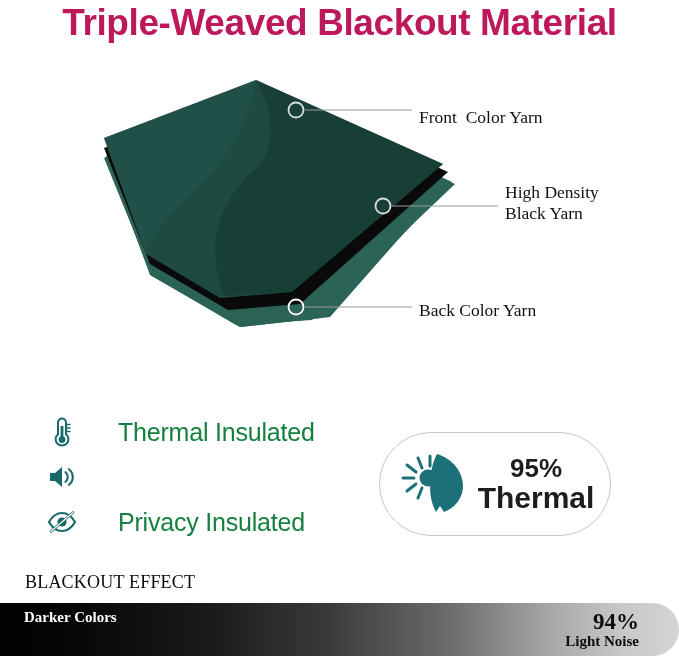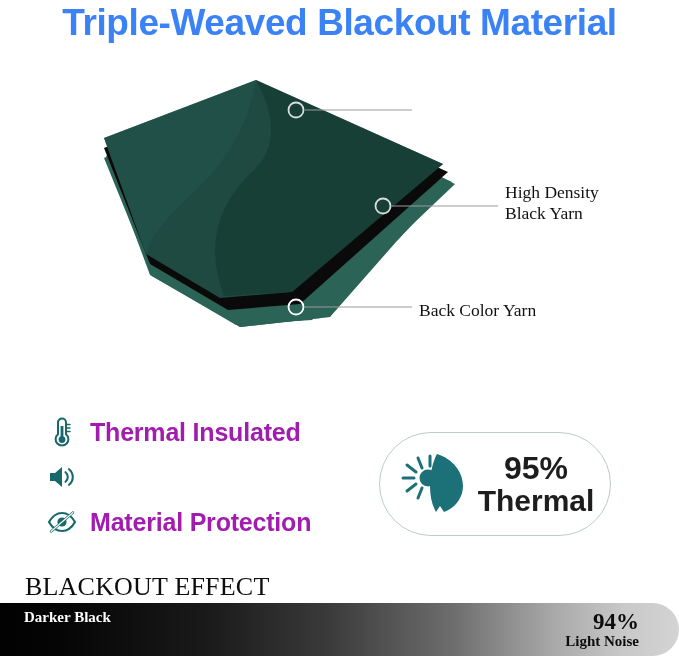--- a/index.html
+++ b/index.html
@@ -20,21 +20,21 @@
   #title {
     position: absolute;
     left: 0;
     top: 2px;
     width: 679px;
     text-align: center;
     font-family: "Liberation Sans", sans-serif;
     font-weight: bold;
     font-size: 37px;
     letter-spacing: -0.4px;
-    color: #3b82f6;
+    color: #be185d;
     white-space: nowrap;
   }
 
   
   #diagram {
     position: absolute;
     left: 0;
     top: 72px;
     width: 679px;
     height: 290px;
@@ -70,25 +70,26 @@
     width: 30px;
     height: 32px;
     display: flex;
     align-items: center;
     justify-content: center;
     margin-right: 13px;
     flex: 0 0 auto;
   }
   .feature-label {
     font-family: "Liberation Sans", sans-serif;
-    font-weight: bold;
+    font-weight: normal;
     font-size: 25px;
-    color: #a21caf;
+    color: #15803d;
     letter-spacing: -0.2px;
     white-space: nowrap;
+    margin-left: 28px;
   }
 
   
   #badge {
     position: absolute;
     left: 379px;
     top: 432px;
     width: 232px;
     height: 104px;
     border: 1.6px solid #bacdcb;
@@ -109,30 +110,30 @@
   }
   #badge-text {
     flex: 1 1 auto;
     text-align: center;
     font-family: "Liberation Sans", sans-serif;
     font-weight: bold;
     color: #1d1d1d;
     line-height: 1.08;
     padding-right: 8px;
   }
-  #badge-percent { font-size: 32px; display: block; }
+  #badge-percent { font-size: 26px; display: block; }
   #badge-word { font-size: 30px; display: block; }
 
   
   #effect-heading {
     position: absolute;
     left: 25px;
     top: 572px;
     font-family: "Liberation Serif", serif;
-    font-size: 26px;
+    font-size: 18px;
     color: #0d0d0d;
     letter-spacing: 0.2px;
     white-space: nowrap;
   }
   #gradient-bar {
     position: absolute;
     left: -24px;
     top: 603px;
     width: 703px;
     height: 53px;
@@ -205,20 +206,21 @@
       </g>
       <circle cx="383" cy="134" r="7.5" fill="none" stroke="#d9dddd" stroke-width="1.8"></circle>
 
       <g stroke="#9a9a9a" stroke-width="1.1" fill="none">
         <line x1="305" y1="235" x2="412" y2="235"></line>
       </g>
       <circle cx="296" cy="235" r="7.5" fill="none" stroke="#ffffff" stroke-width="1.8"></circle>
     </svg>
   </div>
 
+  <div class="callout-text" id="callout-front">Front  Color Yarn</div>
   <div class="callout-text" id="callout-back">Back Color Yarn</div>
   <div class="callout-text" id="callout-high">High Density
 Black Yarn</div>
 
   <div id="features">
 
     <div class="feature-row">
       <span class="feature-icon">
         <svg width="22" height="30" viewBox="0 0 22 30" xmlns="http://www.w3.org/2000/svg">
           <path d="M11 1.5 a4 4 0 0 1 4 4 V17.2 a6.4 6.4 0 1 1 -8 0 V5.5 a4 4 0 0 1 4 -4 z" fill="none" stroke="#19696c" stroke-width="2"></path>
@@ -246,21 +248,21 @@
 
     <div class="feature-row">
       <span class="feature-icon">
         <svg width="30" height="24" viewBox="0 0 30 24" xmlns="http://www.w3.org/2000/svg">
           <path d="M2 12 C6 5 10.5 3 15 3 C19.5 3 24 5 28 12 C24 19 19.5 21 15 21 C10.5 21 6 19 2 12 Z" fill="none" stroke="#19696c" stroke-width="2.2"></path>
           <circle cx="15" cy="12" r="4.6" fill="#19696c"></circle>
           <line x1="4" y1="21.5" x2="26" y2="2.5" stroke="#19696c" stroke-width="2.4" stroke-linecap="round"></line>
           <line x1="4" y1="21.5" x2="26" y2="2.5" stroke="#ffffff" stroke-width="1.1" stroke-linecap="round"></line>
         </svg>
       </span>
-      <span class="feature-label">Material Protection</span>
+      <span class="feature-label">Privacy Insulated</span>
     </div>
 
   </div>
 
   <div id="badge">
     <span id="badge-icon">
       <svg width="70" height="68" viewBox="0 0 70 68" xmlns="http://www.w3.org/2000/svg">
         <g stroke="#1b7177" stroke-width="3" stroke-linecap="round">
           <line x1="4" y1="28" x2="15" y2="28"></line>
           <line x1="8" y1="15" x2="17" y2="22"></line>
@@ -276,21 +278,21 @@
     <span id="badge-text">
       <span id="badge-percent">95%</span>
       <span id="badge-word">Thermal</span>
     </span>
   </div>
 
   <div id="effect-heading">BLACKOUT EFFECT</div>
 
   <div id="gradient-bar">
     <span class="bar-label" id="bar-left">
-      <span class="bar-sub">Darker Black</span>
+      <span class="bar-sub">Darker Colors</span>
     </span>
     <span class="bar-label" id="bar-right">
       <span class="bar-pct">94%</span>
       <span class="bar-sub">Light Noise</span>
     </span>
   </div>
 
 </div>
 
 </body></html>

